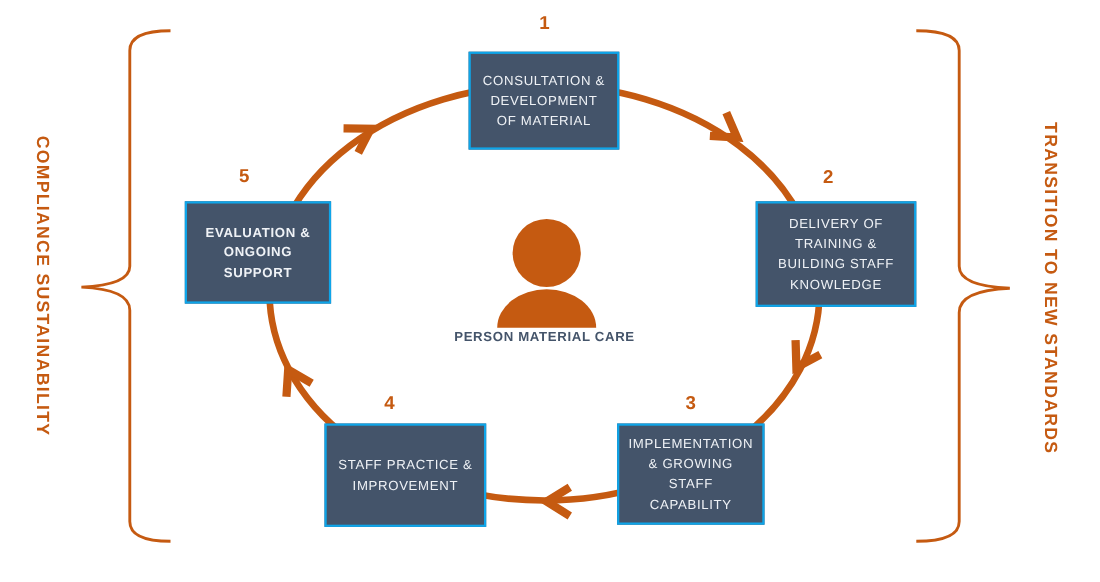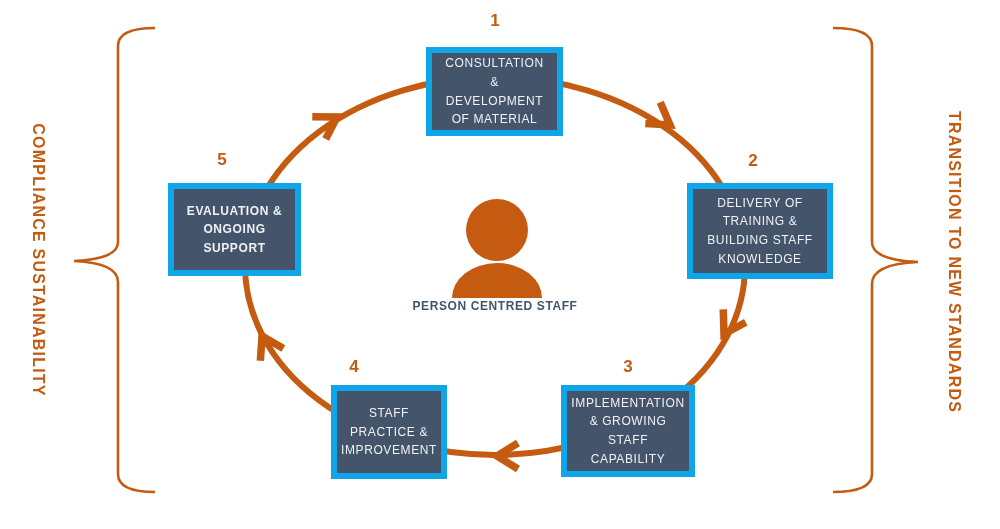--- a/index.html
+++ b/index.html
@@ -8,34 +8,34 @@
     width:1000px;height:529px;
     background:#ffffff;
     overflow:hidden;
     font-family:"Liberation Sans", sans-serif;
   }
   .layer-svg{position:absolute;left:0;top:0;width:1000px;height:529px;}
 
   .step-box{
     position:absolute;
     background:#44546A;
-    border:6px solid #0ea5e9;
+    border:2px solid #0ea5e9;
     color:#EFF2F6;
     display:flex;align-items:center;justify-content:center;
     text-align:center;
     font-size:12px;
     letter-spacing:.6px;
     line-height:1.55;
     padding:4px 10px;
     box-sizing:border-box;
   }
   .box-1{left:426px;top:47px;width:137px;height:89px;}
   .box-2{left:687px;top:183px;width:146px;height:96px;}
   .box-3{left:561px;top:385px;width:134px;height:92px;}
-  .box-4{left:295px;top:385px;width:116px;height:94px;margin-left:36px;}
+  .box-4{left:295px;top:385px;width:147px;height:94px;}
   .box-5{left:168px;top:183px;width:133px;height:93px;font-weight:bold;}
 
   .step-num{
     position:absolute;
     color:#C55A11;
     font-weight:bold;
     font-size:17px;
     width:24px;
     text-align:center;
     transform:translateX(-50%);
@@ -100,18 +100,18 @@
   <div class="step-num num-3">3</div>
   <div class="step-num num-4">4</div>
   <div class="step-num num-5">5</div>
 
   <div class="step-box box-1">CONSULTATION &amp; DEVELOPMENT OF MATERIAL</div>
   <div class="step-box box-2">DELIVERY OF TRAINING &amp; BUILDING STAFF KNOWLEDGE</div>
   <div class="step-box box-3">IMPLEMENTATION &amp; GROWING STAFF CAPABILITY</div>
   <div class="step-box box-4">STAFF PRACTICE &amp; IMPROVEMENT</div>
   <div class="step-box box-5">EVALUATION &amp; ONGOING SUPPORT</div>
 
-  <div class="center-title">PERSON CENTRED STAFF</div>
+  <div class="center-title">PERSON MATERIAL CARE</div>
 
   <div class="side-label left">COMPLIANCE SUSTAINABILITY</div>
   <div class="side-label right">TRANSITION TO NEW STANDARDS</div>
 
 </div>
 
 </body></html>

